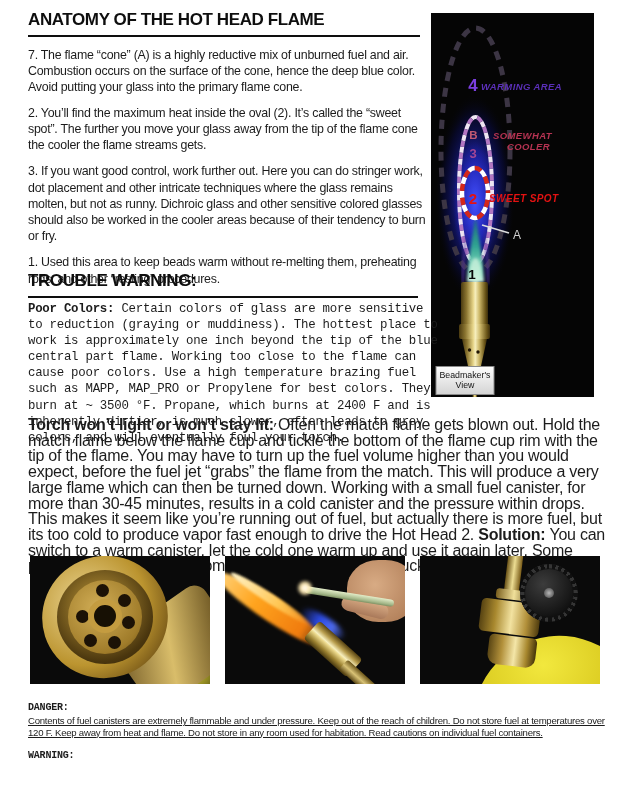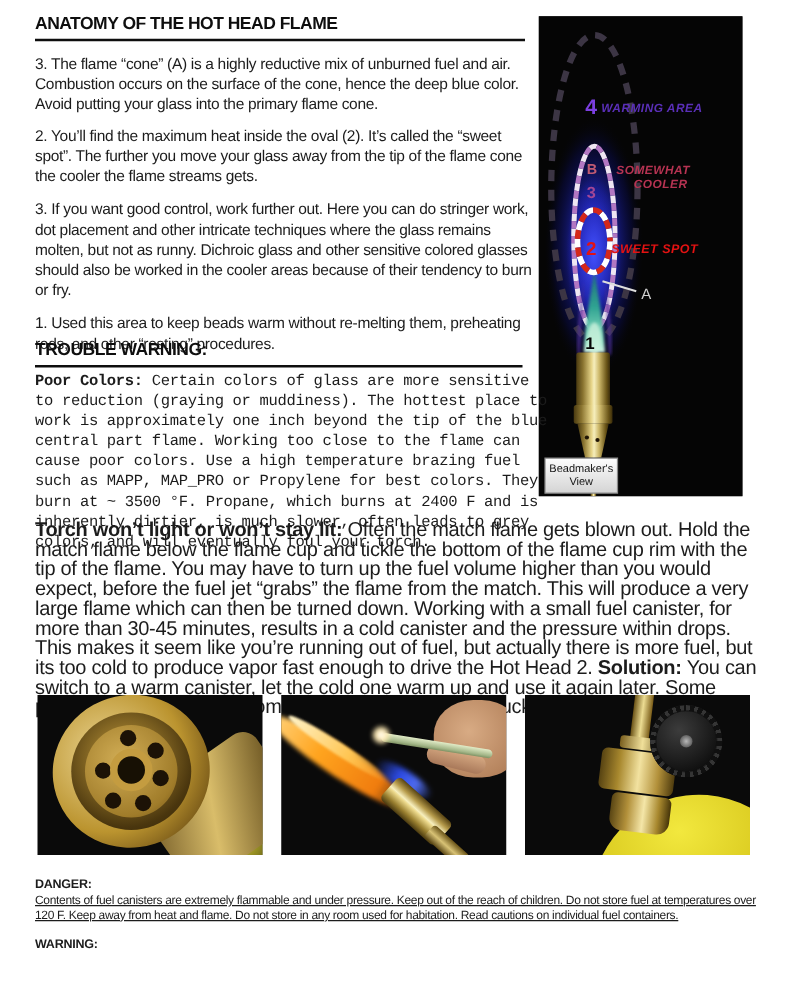--- a/index.html
+++ b/index.html
@@ -1,21 +1,21 @@
 <!DOCTYPE html>
 <html><head>
 <meta charset="utf-8">
 <style>
   html,body{margin:0;padding:0;}
   body{
     width:631px;height:806px;background:#ffffff;position:relative;
     font-family:"Liberation Sans", sans-serif;color:#1c1c1c;overflow:hidden;
   }
   .sec-title{
-    font-size:14px;font-weight:bold;letter-spacing:-0.4px;color:#0e0e0e;
+    font-size:17px;font-weight:bold;letter-spacing:-0.4px;color:#0e0e0e;
     margin:0;padding:0 0 5px 0;border-bottom:2.5px solid #0e0e0e;
     font-family:"Liberation Sans", sans-serif;
   }
   .anatomy{position:absolute;left:28px;top:10px;width:392px;}
   .anatomy p{
     font-size:12.4px;line-height:16.3px;letter-spacing:-0.25px;
     margin:9.5px 0 0 0;width:402px;
   }
   .flame-figure{
     position:absolute;left:431px;top:13px;width:163px;height:384px;background:#050505;
@@ -25,21 +25,21 @@
     font-size:12.4px;line-height:16.1px;letter-spacing:-0.25px;
     margin:3px 0 0 0;width:412px;font-family:Liberation Mono, monospace;
   }
   .torch-par{
     position:absolute;left:28px;top:417px;width:577px;
     font-size:16px;line-height:15.7px;letter-spacing:-0.25px;margin:0;
   }
   .photos{position:absolute;left:30px;top:556px;display:flex;gap:15px;}
   .photo{width:180px;height:128px;background:#0a0a0a;position:relative;overflow:hidden;}
   .footer{position:absolute;left:28px;top:702px;width:577px;}
-  .foot-title{font-size:10px;font-weight:bold;letter-spacing:-0.2px;margin:0;line-height:12px;}
+  .foot-title{font-size:10px;font-weight:bold;letter-spacing:-0.2px;margin:0;line-height:12px;font-family:Liberation Mono, monospace;}
   .foot-body{font-size:9.6px;line-height:11.7px;letter-spacing:-0.25px;margin:1px 0 0 0;text-decoration:underline;}
   .warning-block{margin-top:12px;}
 
   
   .dz-num{font-weight:bold;font-family:"Liberation Sans",sans-serif;}
   .dz-label{font-weight:bold;font-style:italic;font-family:"Liberation Sans",sans-serif;letter-spacing:0.4px;}
   .dz-cap{font-family:"Liberation Sans",sans-serif;}
 
   
   .p1-body{position:absolute;left:92px;top:48px;width:110px;height:85px;border-radius:14px;
@@ -101,21 +101,21 @@
     -webkit-mask:radial-gradient(circle,transparent 58%,#000 62%);
     mask:radial-gradient(circle,transparent 58%,#000 62%);}
   .p3-knob-dot{position:absolute;left:124px;top:32px;width:10px;height:10px;border-radius:50%;
     background:radial-gradient(circle,#b8b8b8,#555 80%);}
 </style>
 </head>
 <body>
 
 <section class="anatomy">
   <h1 class="sec-title">ANATOMY OF THE HOT HEAD FLAME</h1>
-  <p>3. The flame “cone” (A) is a highly reductive mix of unburned fuel and air. Combustion occurs on the surface of the cone, hence the deep blue color. Avoid putting your glass into the primary flame cone.</p>
+  <p>7. The flame “cone” (A) is a highly reductive mix of unburned fuel and air. Combustion occurs on the surface of the cone, hence the deep blue color. Avoid putting your glass into the primary flame cone.</p>
   <p>2. You’ll find the maximum heat inside the oval (2). It’s called the “sweet spot”. The further you move your glass away from the tip of the flame cone the cooler the flame streams gets.</p>
   <p>3. If you want good control, work further out. Here you can do stringer work, dot placement and other intricate techniques where the glass remains molten, but not as runny. Dichroic glass and other sensitive colored glasses should also be worked in the cooler areas because of their tendency to burn or fry.</p>
   <p>1. Used this area to keep beads warm without re-melting them, preheating rods, and other “resting” procedures.</p>
 </section>
 
 <figure class="flame-figure" style="margin:0">
   <svg width="163" height="384" viewBox="0 0 163 384">
     <defs>
       <radialGradient id="glowOuter" cx="50%" cy="50%" r="50%">
         <stop offset="0%" stop-color="#2a33d8" stop-opacity="0.95"></stop>

